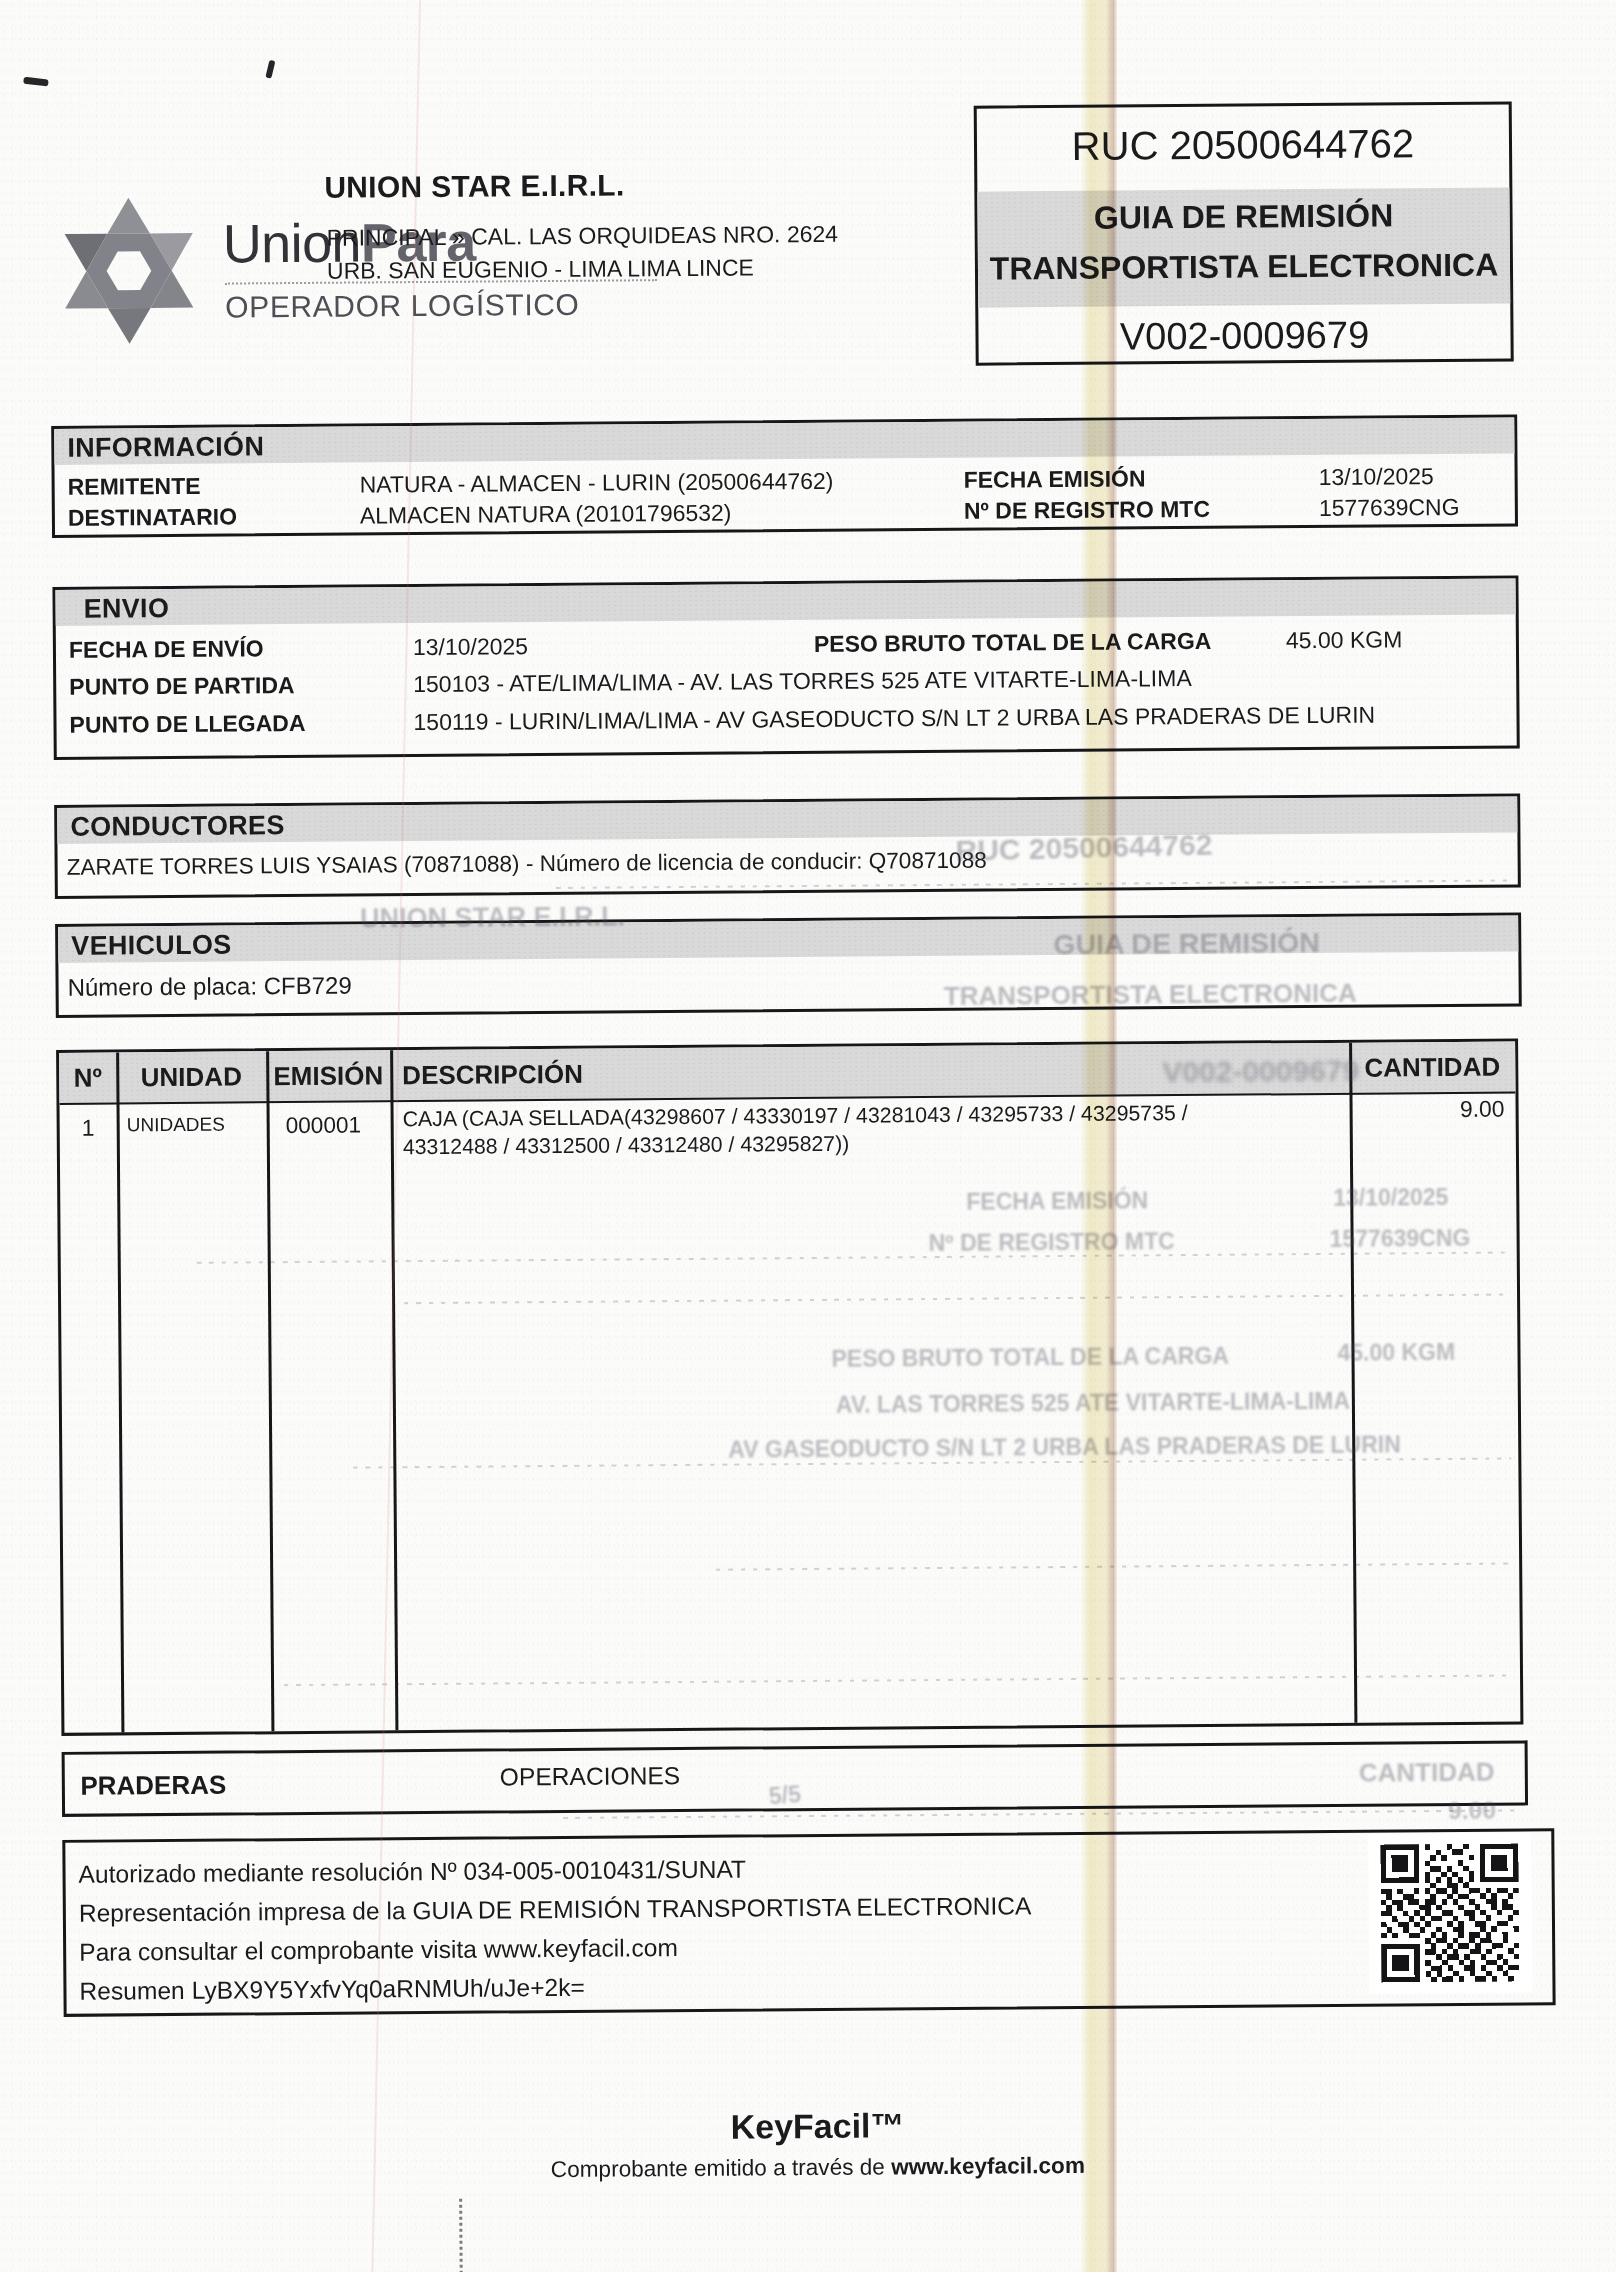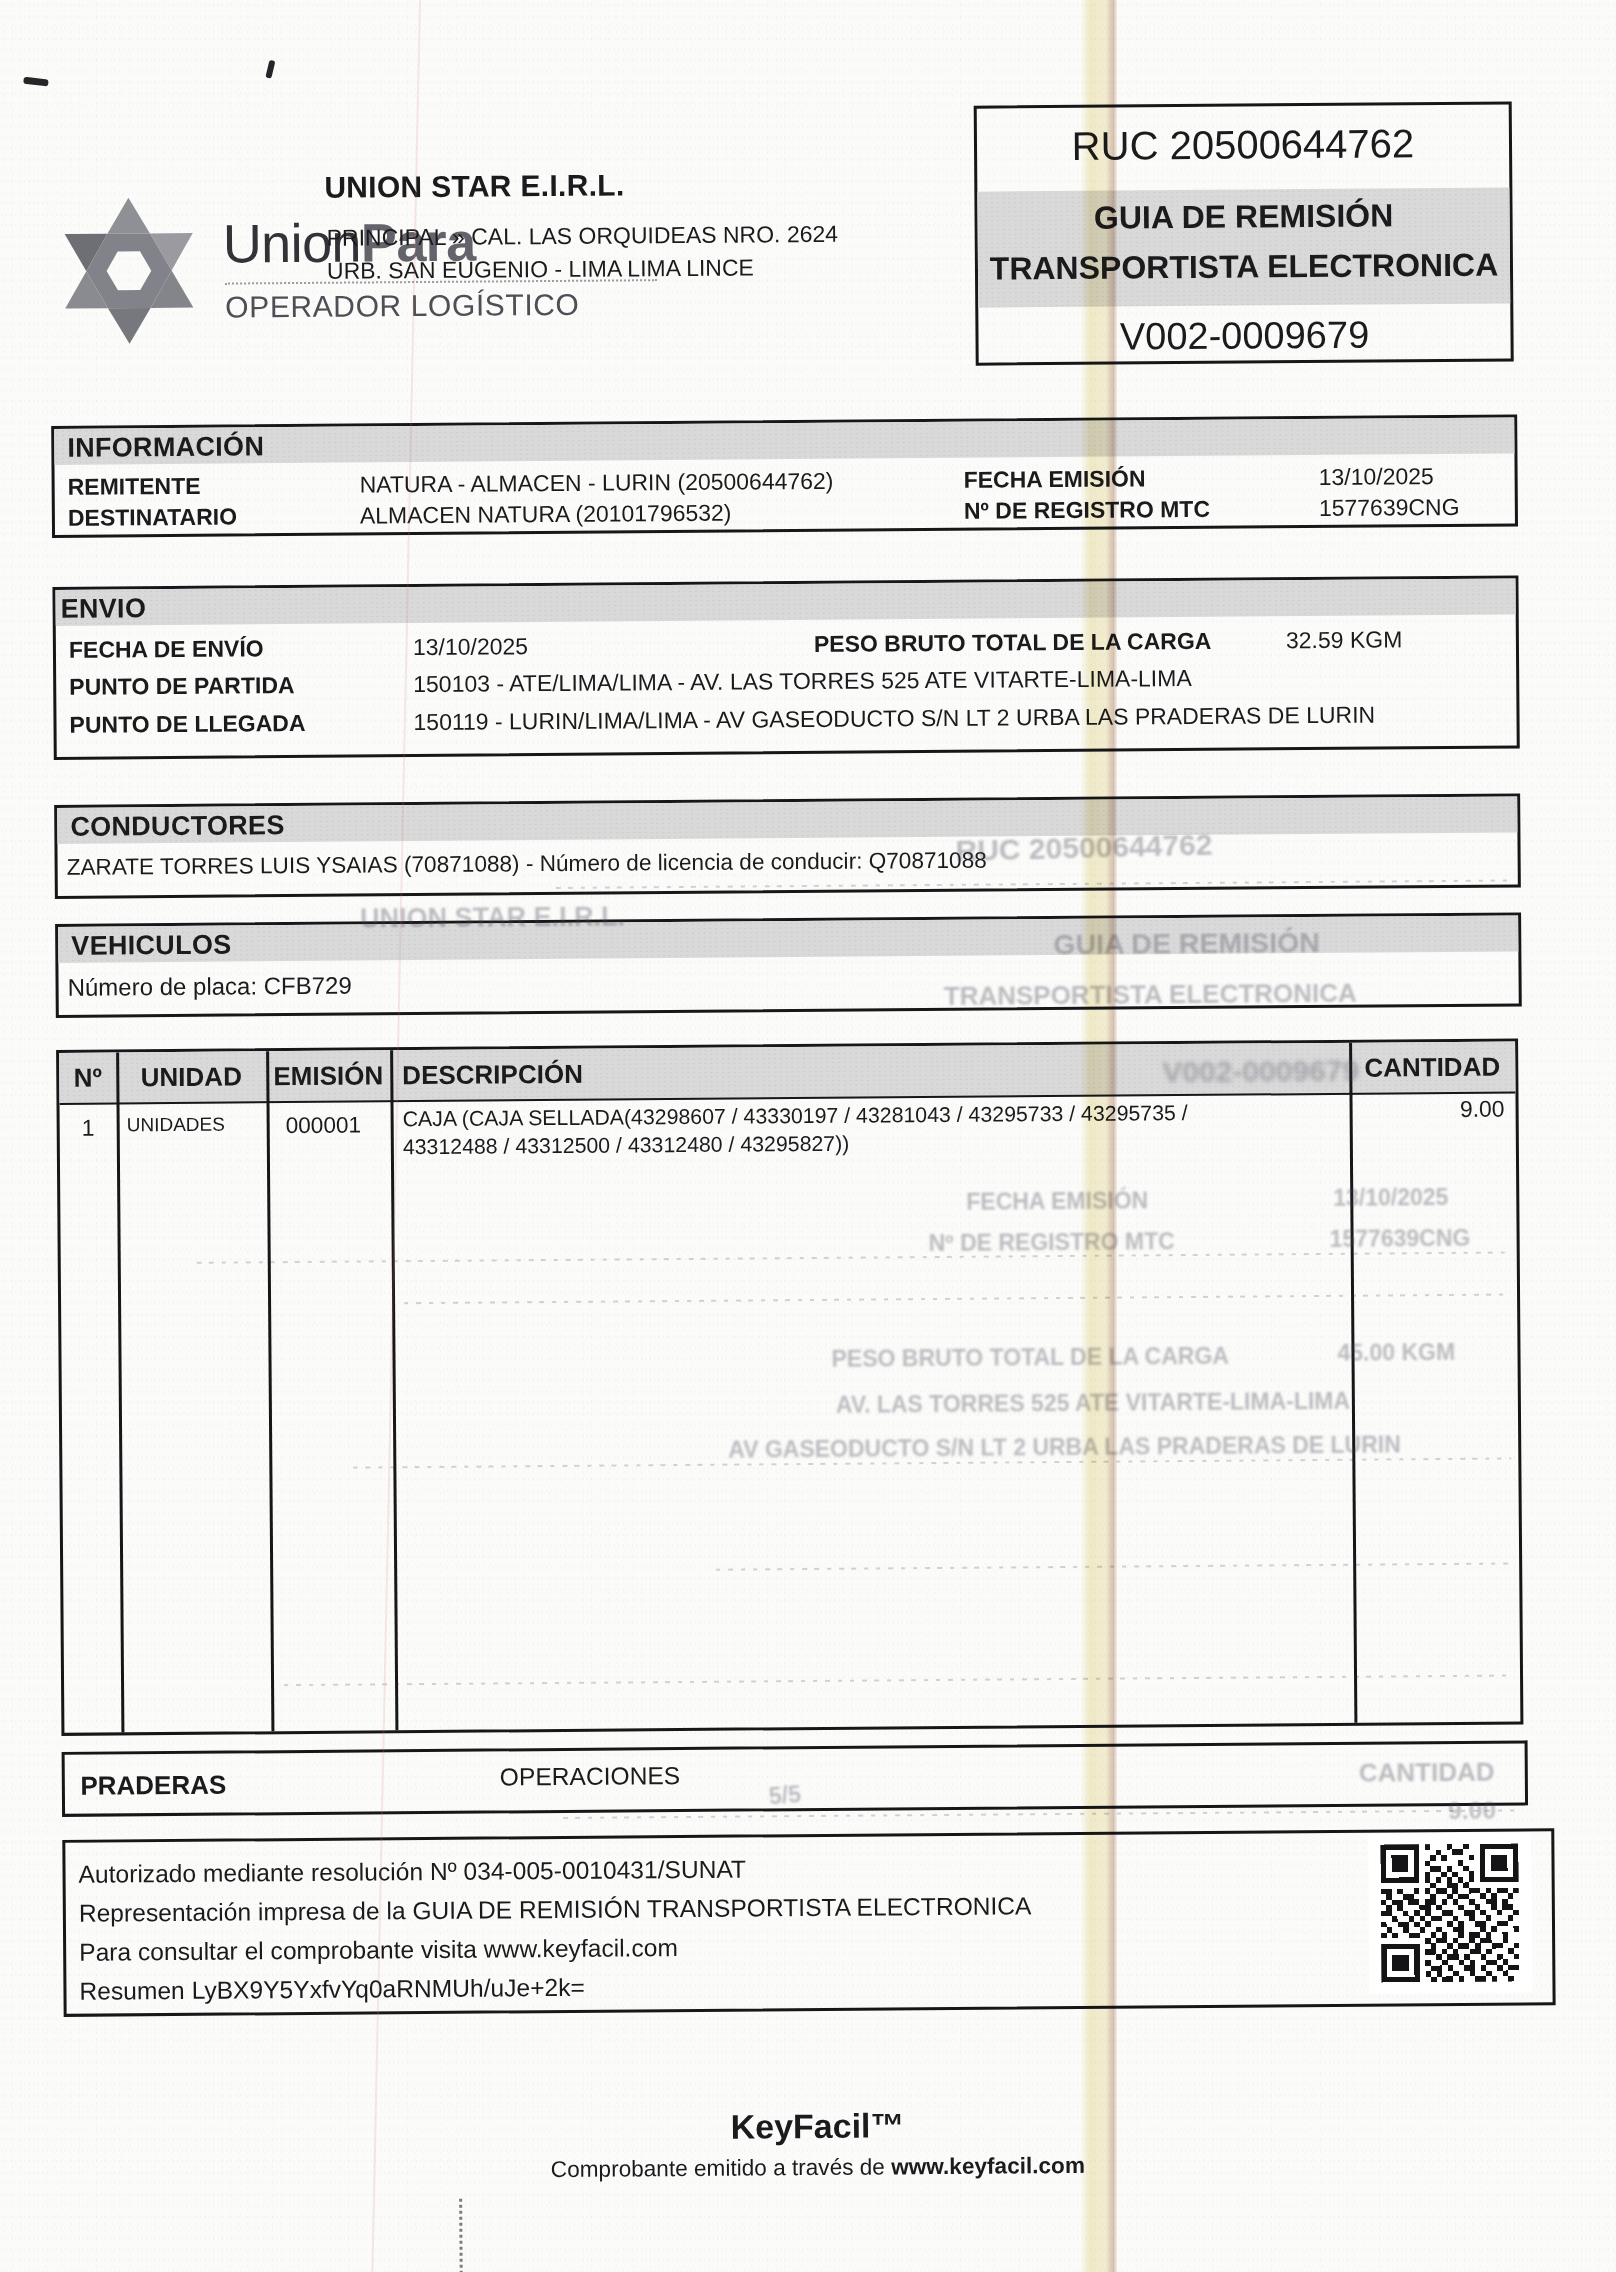--- a/index.html
+++ b/index.html
@@ -73,26 +73,26 @@
       <span class="abs lbl" style="left:909px;top:45px;">FECHA EMISIÓN</span>
       <span class="abs val" style="left:1264px;top:45px;">13/10/2025</span>
       <span class="abs lbl" style="left:13px;top:76px;">DESTINATARIO</span>
       <span class="abs val" style="left:305px;top:76px;">ALMACEN NATURA (20101796532)</span>
       <span class="abs lbl" style="left:909px;top:76px;">Nº DE REGISTRO MTC</span>
       <span class="abs val" style="left:1264px;top:76px;">1577639CNG</span>
     </div>
 
     <div class="box" style="left:55px;top:581px;width:1460px;height:167px;">
       <div class="band" style="height:36px;">
-        <span class="abs bandlab" style="left:5px;top:3.9px;">ENVIO</span>
+        <span class="abs bandlab" style="left:28px;top:3.9px;">ENVIO</span>
       </div>
       <span class="abs lbl" style="left:13px;top:47px;">FECHA DE ENVÍO</span>
       <span class="abs val" style="left:357px;top:47px;">13/10/2025</span>
       <span class="abs lbl" style="left:758px;top:47px;">PESO BRUTO TOTAL DE LA CARGA</span>
-      <span class="abs val" style="left:1230px;top:47px;">32.59 KGM</span>
+      <span class="abs val" style="left:1230px;top:47px;">45.00 KGM</span>
       <span class="abs lbl" style="left:13px;top:84px;">PUNTO DE PARTIDA</span>
       <span class="abs val" style="left:357px;top:84px;">150103 - ATE/LIMA/LIMA - AV. LAS TORRES 525 ATE VITARTE-LIMA-LIMA</span>
       <span class="abs lbl" style="left:13px;top:122px;">PUNTO DE LLEGADA</span>
       <span class="abs val" style="left:357px;top:122px;">150119 - LURIN/LIMA/LIMA - AV GASEODUCTO S/N LT 2 URBA LAS PRADERAS DE LURIN</span>
     </div>
 
     <div class="box" style="left:55px;top:799px;width:1460px;height:88px;">
       <div class="band" style="height:36px;">
         <span class="abs bandlab" style="left:13px;top:3.9px;">CONDUCTORES</span>
       </div>

